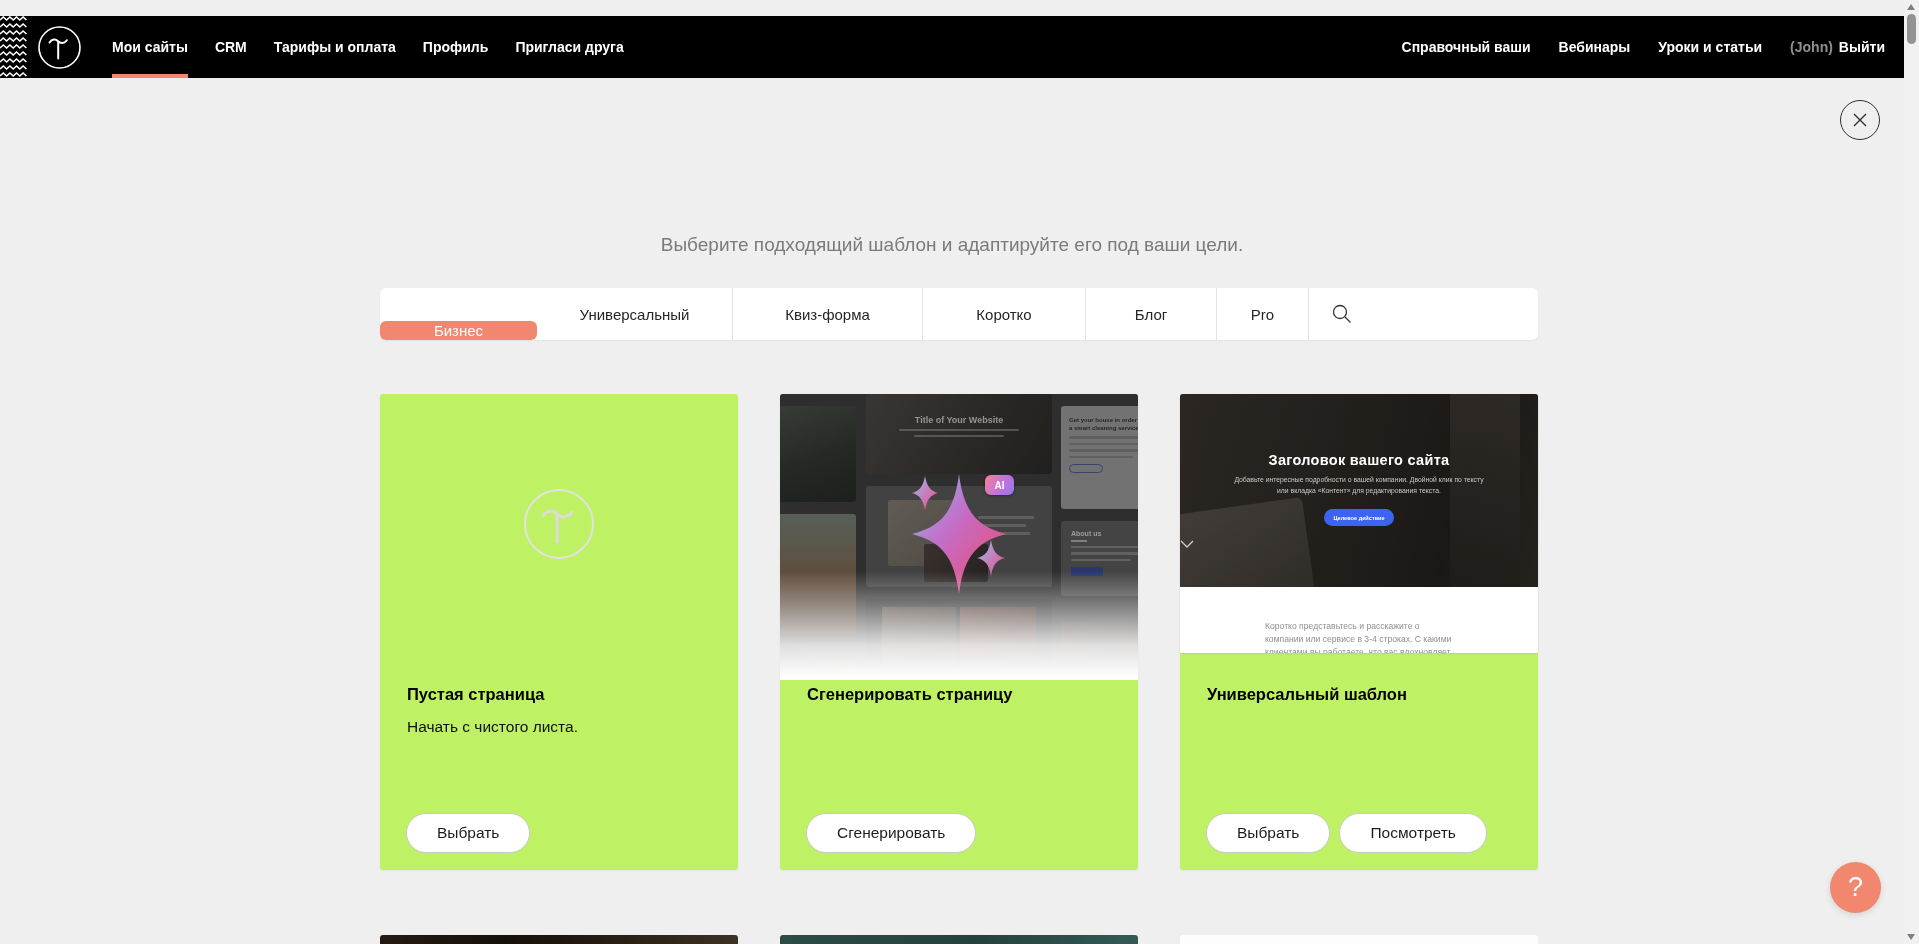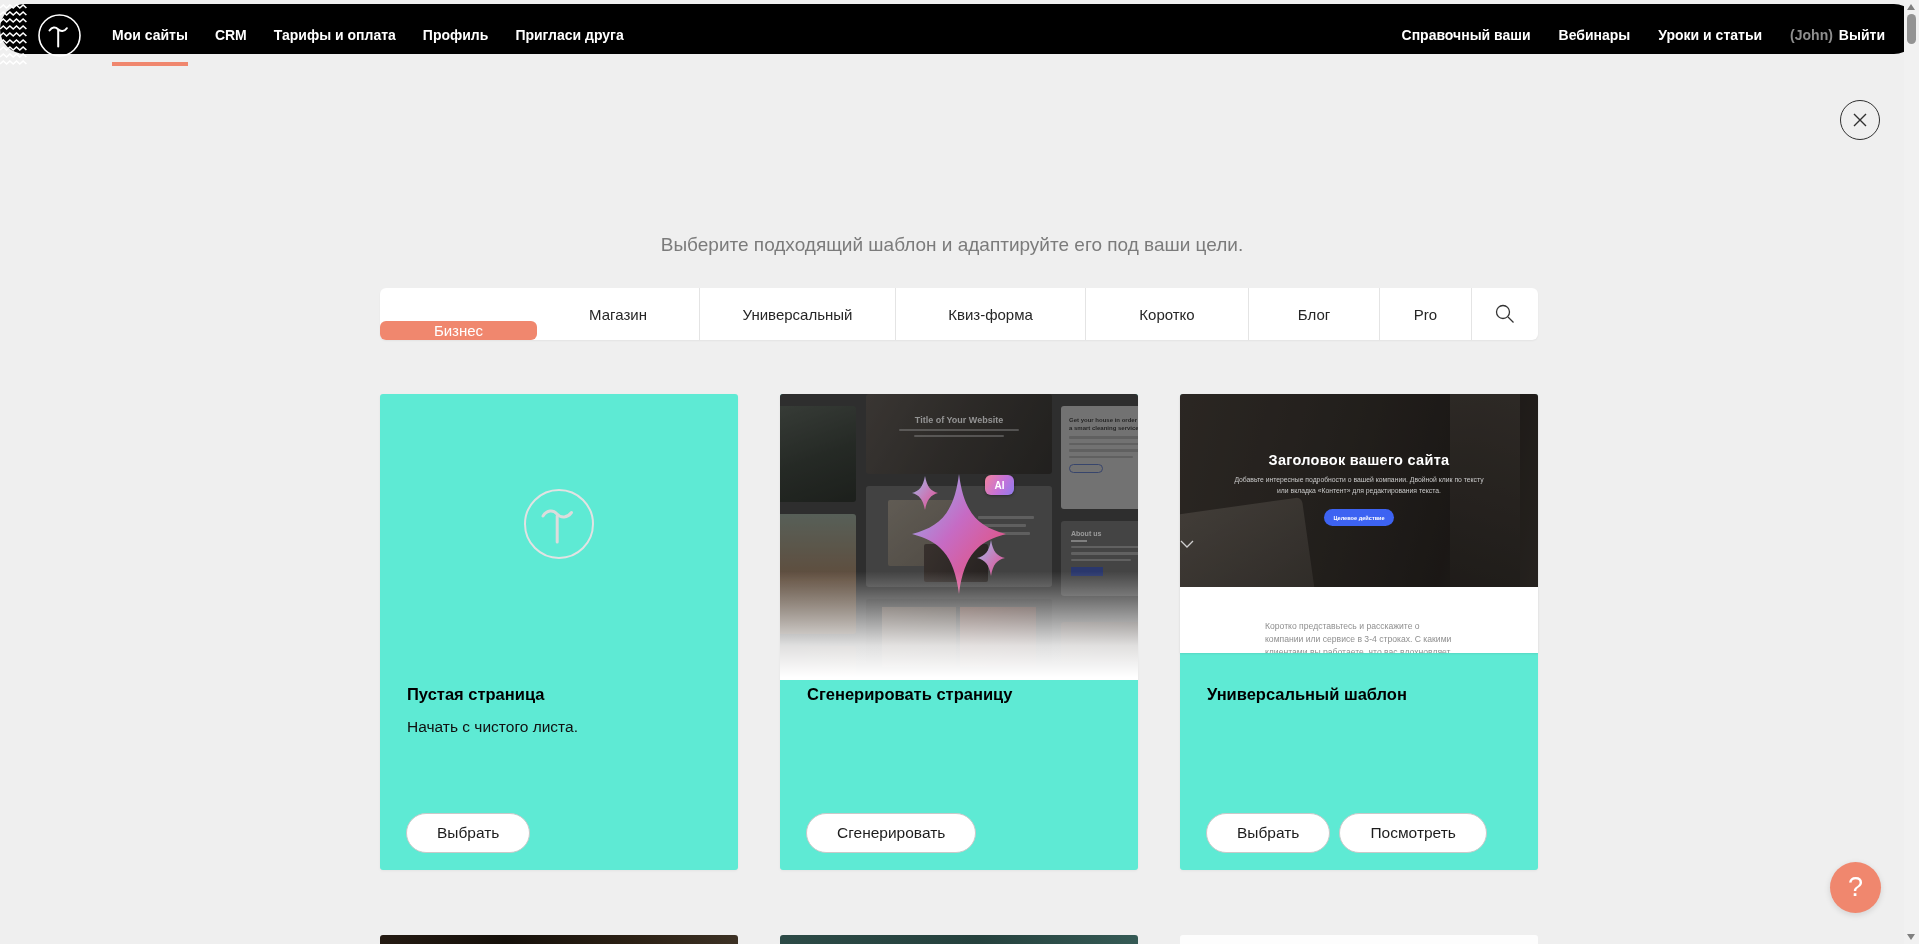--- a/index.html
+++ b/index.html
@@ -1,21 +1,21 @@
 <!DOCTYPE html>
 <html><head>
 <meta charset="utf-8">
 <style>
   * { box-sizing: border-box; margin: 0; padding: 0; }
   html,body { width:1919px; height:944px; }
   body { font-family:"Liberation Sans", sans-serif; background:#efefef; overflow:hidden; }
   #app { position:relative; width:1919px; height:944px; background:#efefef; overflow:hidden; }
 
   
-  .navbar { position:absolute; left:0; top:4px; width:1919px; height:50px; background:#000; z-index:10;border-radius:29px; }
+  .navbar { position:absolute; left:0; top:16px; width:1919px; height:62px; background:#000; z-index:10; }
   .zigzag { position:absolute; left:0; top:0; }
   .logo { position:absolute; left:37px; top:9px; cursor:pointer; }
   .nav-left { position:absolute; left:112px; top:0; height:62px; display:flex; gap:27px; align-items:stretch; }
   .nav-right { position:absolute; right:34px; top:0; height:62px; display:flex; gap:28px; align-items:stretch; }
   .nav-item { position:relative; color:#fff; font-size:14px; font-weight:bold; line-height:62px; cursor:pointer; white-space:nowrap; }
   .nav-item.active::after { content:""; position:absolute; left:0; right:0; bottom:0; height:4px; background:#F0876E; }
   .nav-user { display:flex; gap:6px; align-items:center; }
   .nav-user .uname { color:#8f8f8f; font-size:14px; font-weight:bold; }
   .nav-user .logout { color:#fff; font-size:14px; font-weight:bold; cursor:pointer; }
 
@@ -32,21 +32,21 @@
   
   .tabs { position:absolute; left:380px; top:288px; width:1158px; height:52px; display:flex;
     background:#fff; border-radius:6px; box-shadow:0 1px 2px rgba(0,0,0,0.05); }
   .tab { display:flex; align-items:center; justify-content:center; font-size:15px; color:#262626;
     border-right:1px solid #e4e4e4; cursor:pointer; }
   .tab:last-child { border-right:none; }
   .tab.active { background:#F0876E; color:#fff; border-radius:6px; border-right:none;margin-top:33px; }
 
   
   .cards-row { position:absolute; left:380px; top:394px; display:flex; gap:42px; }
-  .card { position:relative; width:358px; height:476px; background:#5eead4; border-radius:3px;
+  .card { position:relative; width:358px; height:476px; background:#bef264; border-radius:3px;
     box-shadow:0 1px 3px rgba(0,0,0,0.05); }
   .card-title { position:absolute; top:291px; left:27px; right:27px; font-size:16.5px; font-weight:bold; color:#000; }
   .card-desc  { position:absolute; top:320px; left:27px; right:27px; font-size:15.5px; line-height:1.65; color:#101010; }
   .card-buttons { position:absolute; left:26px; bottom:17px; display:flex; gap:9px; }
   .pill-btn { height:40px; border:1px solid #c9c9c9; border-radius:20px; background:#fff; padding:0 30px;
     font-size:15.5px; color:#1d1d1d; display:flex; align-items:center; cursor:pointer; white-space:nowrap; }
 
   .watermark { position:absolute; left:calc(50% - 37px); top:93px; }
 
   
@@ -170,21 +170,20 @@
   <div class="close-btn">
     <svg width="16" height="16" viewBox="0 0 16 16">
       <path d="M2 2 L14 14 M14 2 L2 14" stroke="#303030" stroke-width="1.4" fill="none"></path>
     </svg>
   </div>
 
   <div class="page-subtitle">Выберите подходящий шаблон и адаптируйте его под ваши цели.</div>
 
   <div class="tabs">
     <div class="tab active" style="width:157px">Бизнес</div>
-    <div class="tab" style="width:163px">Магазин</div>
     <div class="tab" style="width:196px">Универсальный</div>
     <div class="tab" style="width:190px">Квиз-форма</div>
     <div class="tab" style="width:163px">Коротко</div>
     <div class="tab" style="width:131px">Блог</div>
     <div class="tab" style="width:92px">Pro</div>
     <div class="tab" style="width:66px">
       <svg width="22" height="22" viewBox="0 0 22 22">
         <circle cx="9" cy="9" r="6.5" fill="none" stroke="#333" stroke-width="1.3"></circle>
         <path d="M14 14 L19.5 19.5" stroke="#333" stroke-width="1.3"></path>
       </svg>

